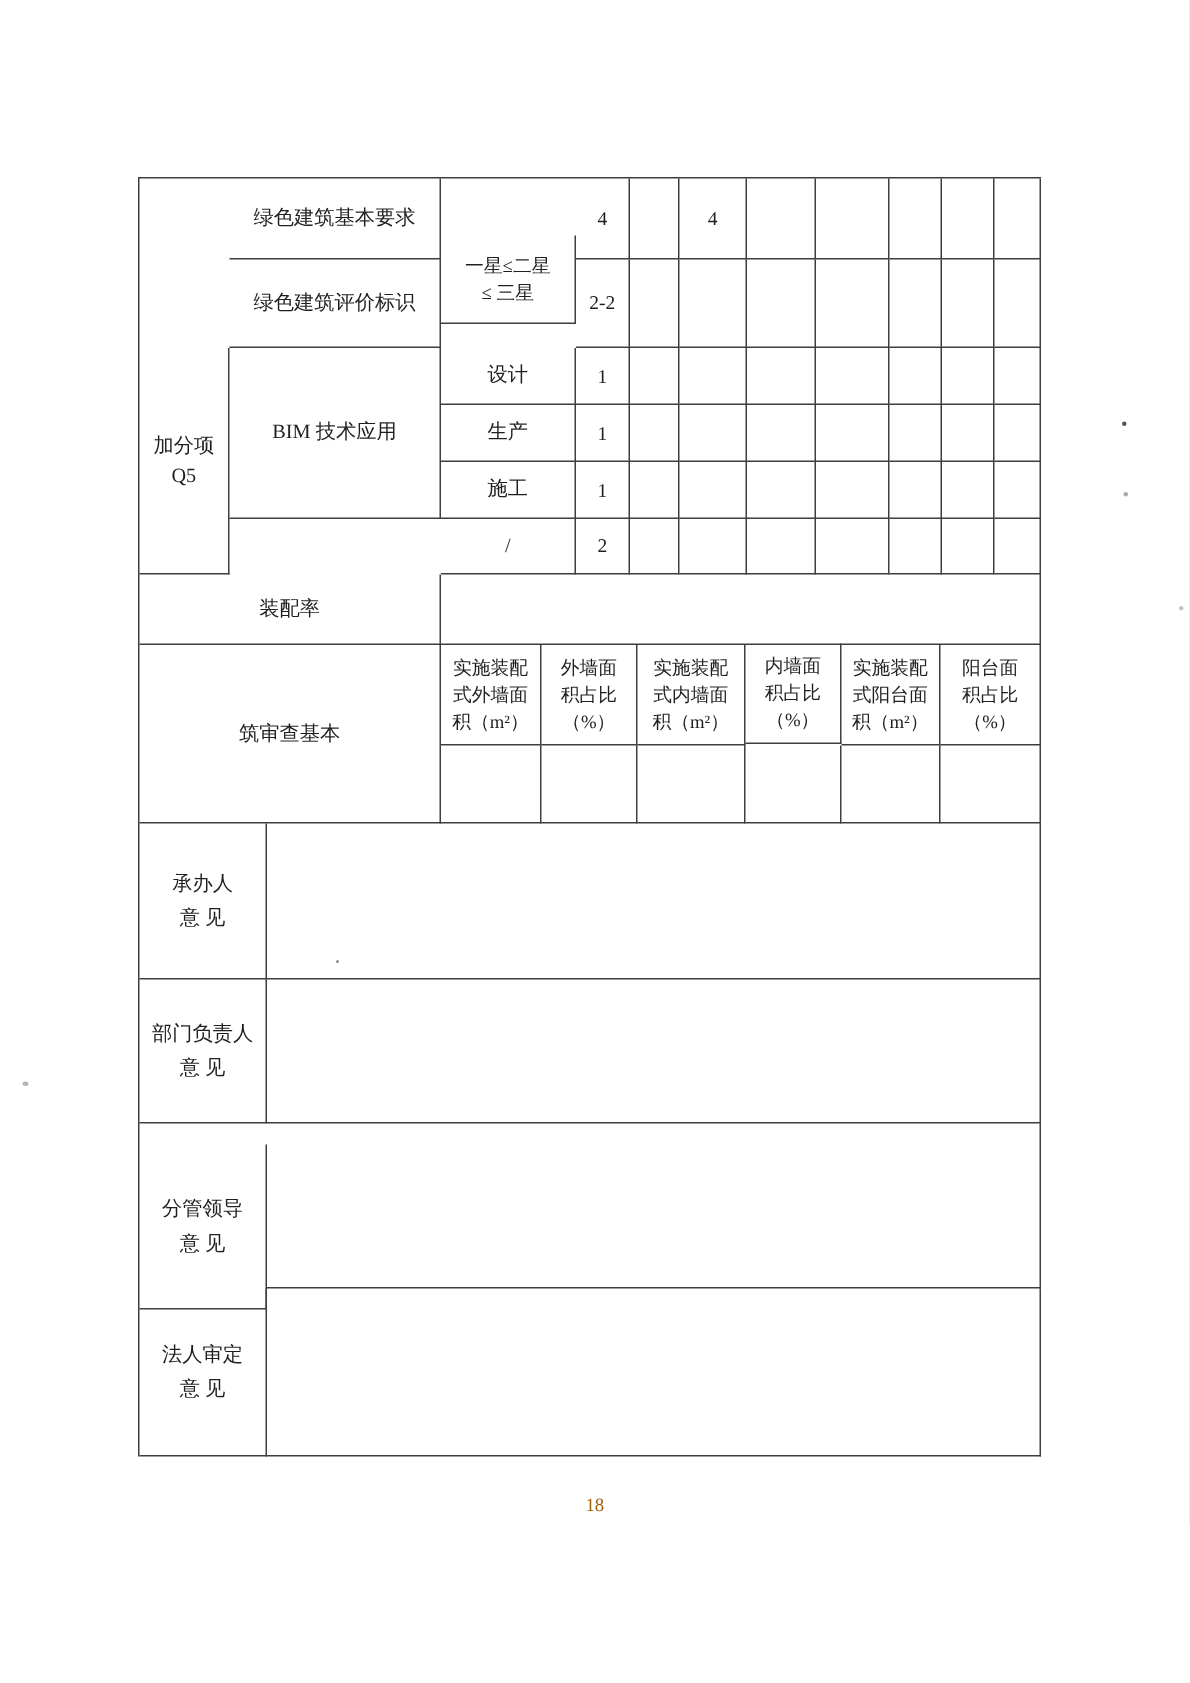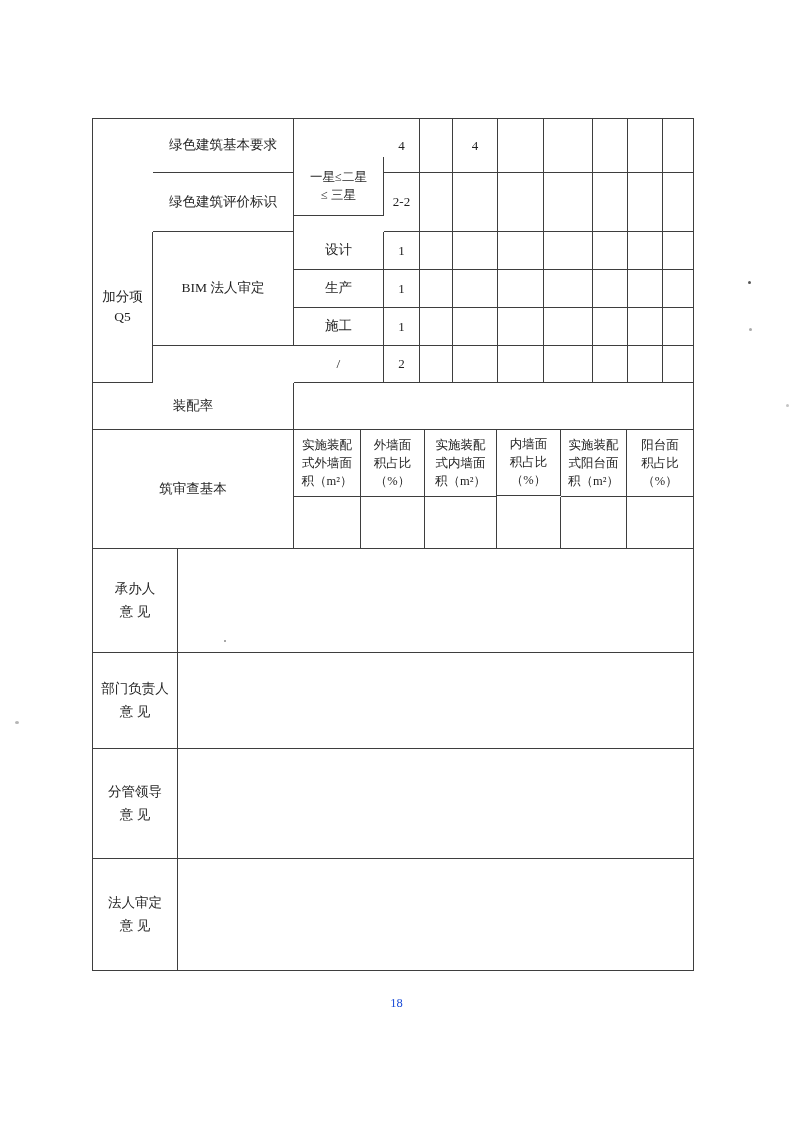--- a/index.html
+++ b/index.html
@@ -18,36 +18,36 @@
     border-right:1px solid var(--line); border-bottom:1px solid var(--line);
     display:flex; align-items:center; justify-content:center;
     text-align:center; white-space:pre-line;
     font-size:13.5px; line-height:1.5; color:var(--ink);
   }
   .sm  { font-size:12.5px; line-height:1.45; }
   .num { font-size:13px; }
   .op-label { line-height:1.7; }
   .page-number {
     position:absolute; top:996px; left:0; width:100%;
-    text-align:center; font-size:12.5px; color:#1d4ed8;
+    text-align:center; font-size:12.5px; color:#a16207;
   }
   .speck { position:absolute; border-radius:50%; }
 </style>
 </head>
 <body>
 
 <div class="page">
   <div class="table">
 
     <div class="cell" style="left:0;top:113px;width:60px;height:151px">加分项
 Q5</div>
 
     <div class="cell" style="left:60px;top:0;width:141px;height:54px">绿色建筑基本要求</div>
     <div class="cell" style="left:60px;top:54px;width:141px;height:59px">绿色建筑评价标识</div>
-    <div class="cell" style="left:60px;top:113px;width:141px;height:114px">BIM 法人审定</div>
+    <div class="cell" style="left:60px;top:113px;width:141px;height:114px">BIM 技术应用</div>
 
     <div class="cell sm" style="left:201px;top:38px;width:90px;height:59px">一星≤二星
 ≤ 三星</div>
     <div class="cell" style="left:201px;top:113px;width:90px;height:38px">设计</div>
     <div class="cell" style="left:201px;top:151px;width:90px;height:38px">生产</div>
     <div class="cell" style="left:201px;top:189px;width:90px;height:38px">施工</div>
     <div class="cell" style="left:201px;top:227px;width:90px;height:37px">/</div>
 
     <div class="cell num" style="left:291px;top:0;width:36px;height:54px">4</div>
     <div class="cell num" style="left:291px;top:54px;width:36px;height:59px">2-2</div>
@@ -90,21 +90,21 @@
     <div class="cell" style="left:534px;top:378px;width:67px;height:52px"></div>
 
     <div class="cell op-label" style="left:0;top:430px;width:85px;height:104px">承办人
 意 见</div>
     <div class="cell" style="left:85px;top:430px;width:516px;height:104px"></div>
 
     <div class="cell op-label" style="left:0;top:534px;width:85px;height:96px">部门负责人
 意 见</div>
     <div class="cell" style="left:85px;top:534px;width:516px;height:96px"></div>
 
-    <div class="cell op-label" style="left:0;top:630px;width:85px;height:110px">分管领导
+    <div class="cell op-label" style="left:0;top:644px;width:85px;height:110px">分管领导
 意 见</div>
     <div class="cell" style="left:85px;top:630px;width:516px;height:110px"></div>
 
     <div class="cell op-label" style="left:0;top:740px;width:85px;height:112px">法人审定
 意 见</div>
     <div class="cell" style="left:85px;top:740px;width:516px;height:112px"></div>
 
   <div class="cell" style="left: 327px; top: 0px; width: 33px; height: 54px;"></div>
       <div class="cell" style="left: 327px; top: 54px; width: 33px; height: 59px;"></div>
       <div class="cell" style="left: 327px; top: 113px; width: 33px; height: 38px;"></div>

